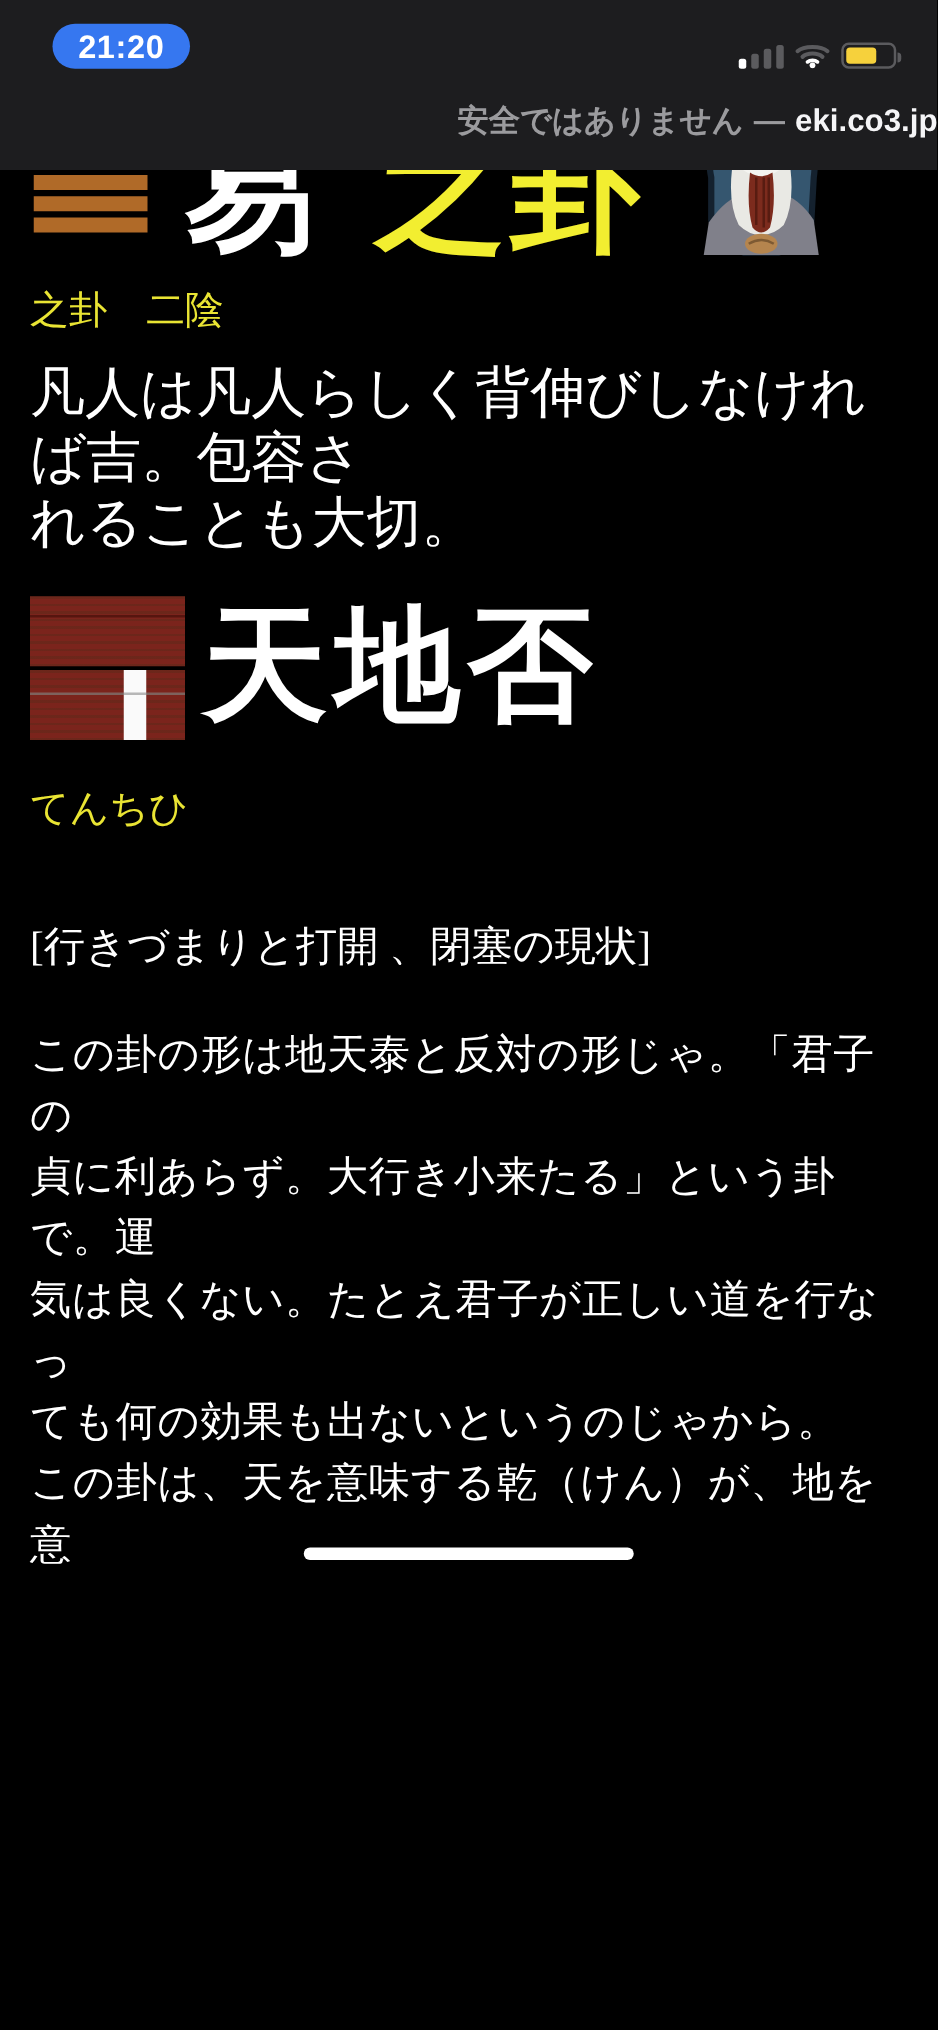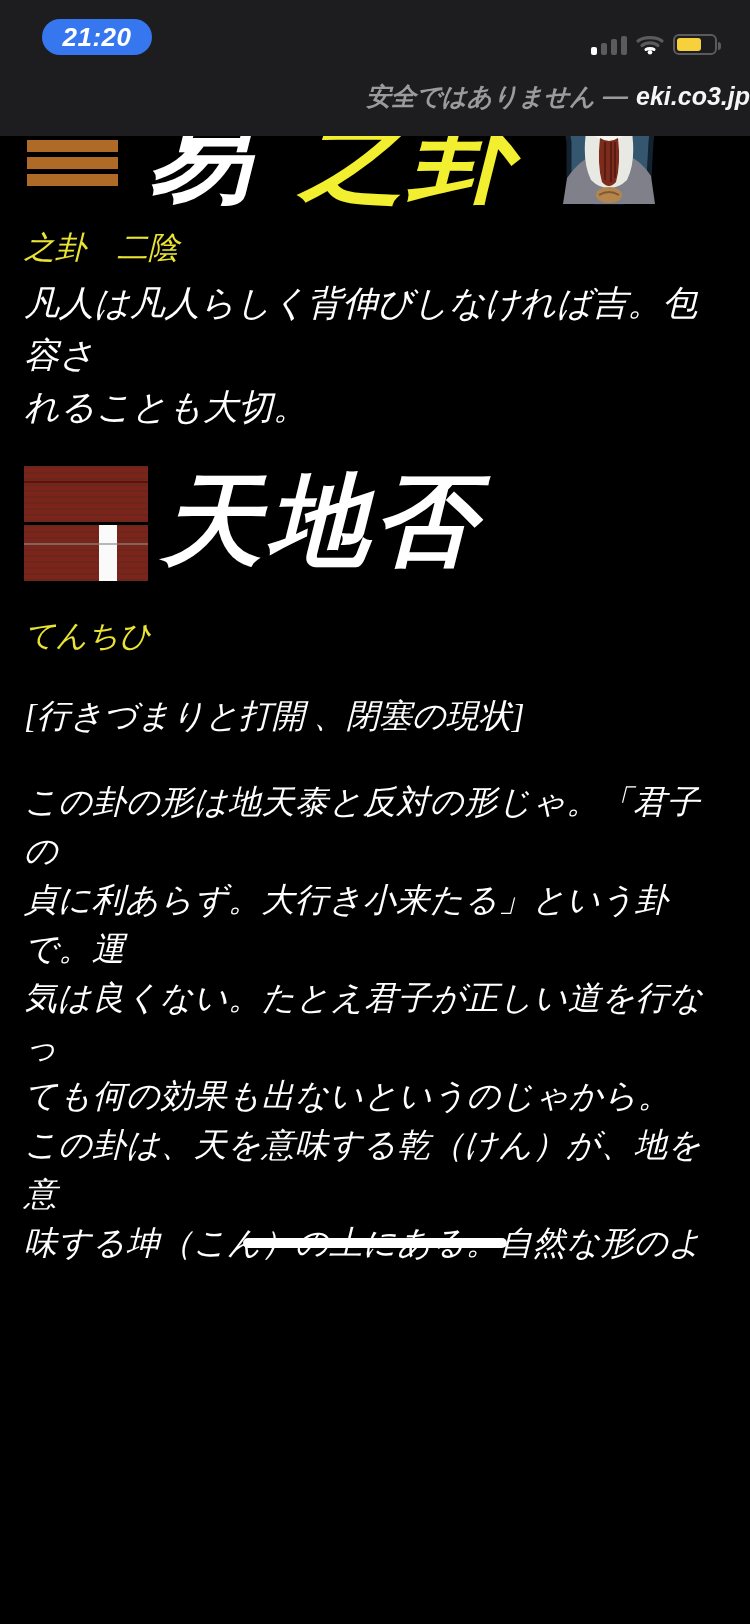--- a/index.html
+++ b/index.html
@@ -6,21 +6,21 @@
     --chrome-bg:#1d1d1f; --page-bg:#000000; --time-pill-blue:#3677f0;
     --battery-yellow:#f6d13c; --icon-gray:#5b5b5e; --url-warning-gray:#9b9b9e;
     --url-domain-white:#f5f5f7; --header-yellow:#f2ee30; --accent-yellow:#e9e433;
     --text-white:#ffffff; --trigram-orange:#b06a28; --hexagram-red:#7b241c;
     --hexagram-line:#4e120c; --hexagram-stripe:#fafafa;
     --button-bg-top:#aa5452; --button-bg-bottom:#943e40; --button-border:#c08a86;
   }
   *{margin:0;padding:0;box-sizing:border-box;}
   html,body{background:#000;}
   .screen{position:relative;width:750px;height:1264px;background:var(--page-bg);
-    overflow:hidden;font-family:"Liberation Serif","DejaVu Serif",serif;font-style:italic;}
+    overflow:hidden;font-family:"Liberation Serif","DejaVu Serif",serif;}
 
   
   .chrome{position:absolute;top:0;left:0;width:750px;height:136px;
     background:var(--chrome-bg);z-index:5;}
   .time-pill{position:absolute;left:42px;top:19px;width:110px;height:36px;
     border-radius:18px;background:var(--time-pill-blue);color:#fff;
     font-family:"Liberation Sans",sans-serif;font-size:26px;font-weight:600;
     display:flex;align-items:center;justify-content:center;letter-spacing:.5px;}
   .status-icons{position:absolute;right:28px;top:33px;display:flex;align-items:flex-end;gap:8px;}
   .signal{display:flex;align-items:flex-end;gap:4px;height:20px;}
@@ -45,38 +45,38 @@
   .trigram-logo{position:absolute;left:27px;top:4px;width:91px;}
   .trigram-logo i{display:block;height:12px;margin-bottom:5px;background:var(--trigram-orange);}
   .page-title{position:absolute;left:148px;top:-32px;font-size:104px;line-height:104px;
     font-weight:bold;letter-spacing:4px;white-space:nowrap;}
   .page-title .t-white{color:var(--text-white);margin-right:44px;}
   .page-title .t-yellow{color:var(--header-yellow);}
   .avatar{position:absolute;left:553px;top:-28px;}
 
   .content{padding:0 24px;}
   .subtitle{margin-top:14px;font-size:31px;line-height:36px;color:var(--accent-yellow);}
-  .summary{margin-top:12px;font-size:35px;line-height:52px;color:var(--text-white);white-space:pre-line;}
+  .summary{margin-top:23px;font-size:44px;line-height:52px;color:var(--text-white);white-space:pre-line;}
   .hex-row{margin-top:32px;display:flex;align-items:flex-start;}
   .hex-figure{position:relative;width:124px;height:115px;flex:none;}
   .hex-top,.hex-bottom{position:absolute;left:0;right:0;height:56px;
     background:
       repeating-linear-gradient(0deg, rgba(40,50,20,.18) 0 2px, rgba(0,0,0,0) 2px 6px),
       var(--hexagram-red);}
   .hex-top{top:0;} .hex-bottom{bottom:0;}
   .hex-top::after{content:"";position:absolute;left:0;right:0;top:15px;height:2px;
     background:var(--hexagram-line);opacity:.8;}
   .hex-bottom::after{content:"";position:absolute;left:0;right:0;top:18px;height:2px;
     background:#8a8a8a;opacity:.6;z-index:2;}
   .hex-stripe{position:absolute;left:75px;top:0;bottom:0;width:18px;
     background:var(--hexagram-stripe);}
   .hex-name{margin-left:14px;font-size:100px;line-height:112px;letter-spacing:6px;
     color:var(--text-white);font-weight:bold;white-space:nowrap;}
   .reading{margin-top:37px;font-size:31px;line-height:36px;color:var(--accent-yellow);}
-  .keywords{margin-top:39px;font-size:33px;line-height:46px;color:var(--text-white);}
+  .keywords{margin-top:70px;font-size:33px;line-height:46px;color:var(--text-white);}
   .description{margin-top:39px;font-size:33px;line-height:49px;color:var(--text-white);
     white-space:pre-line;letter-spacing:.5px;}
 
   .home-indicator{position:absolute;left:50%;bottom:16px;transform:translateX(-50%);
     width:264px;height:10px;border-radius:5px;background:#fff;z-index:6;}
 </style>
 </head>
 <body>
 
 <div class="screen">

